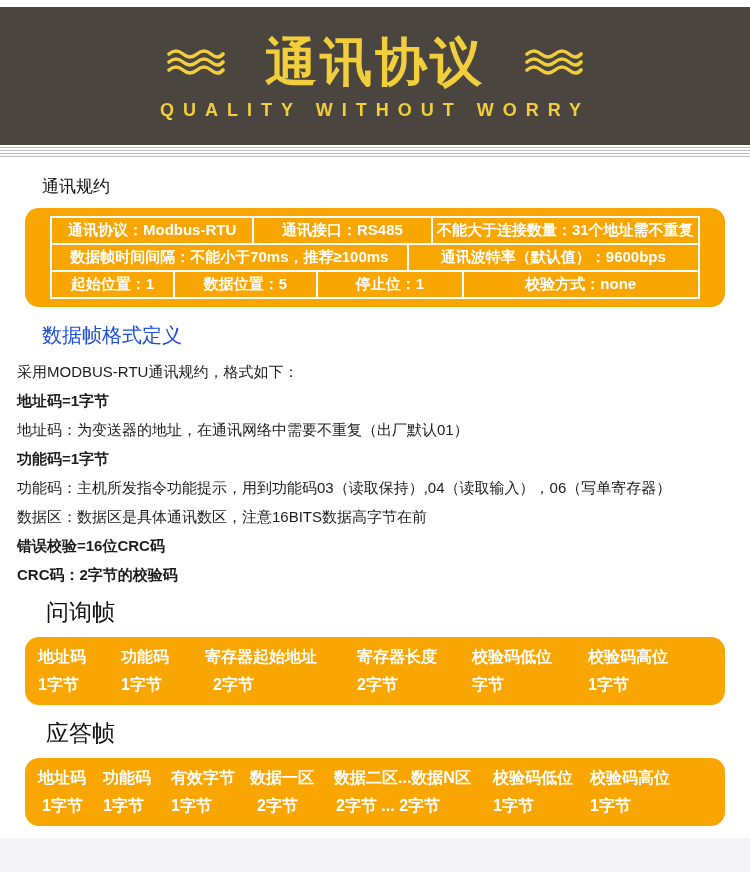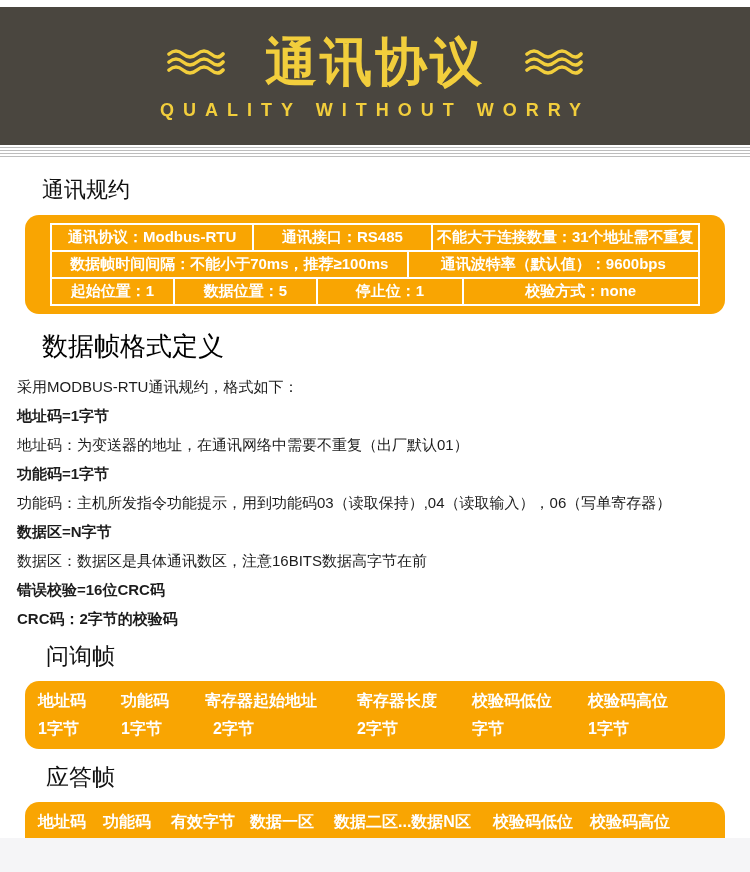--- a/index.html
+++ b/index.html
@@ -24,22 +24,22 @@
   .subtitle {
     margin-top:12px; color:var(--banner_yellow,#f2ce3c); font-size:18px;
     font-weight:bold; letter-spacing:9px;
   }
   
   .divider {
     height:11px; margin-top:2px;
     background:repeating-linear-gradient(to bottom,#bdbdbd 0 1px,#ffffff 1px 3px);
   }
   
-  .h-lg { font-size:22px; color:#111; margin:17px 0 10px 42px; font-weight:500; }
-  .h-xl { font-size:26px; color:#000000; margin:15px 0 9px 42px; font-weight:500; }
+  .h-lg { font-size:17px; color:#111; margin:17px 0 10px 42px; font-weight:500; }
+  .h-xl { font-size:20px; color:#1d4ed8; margin:15px 0 9px 42px; font-weight:500; }
   .h-md { font-size:23px; color:#111; margin:13px 0 9px 46px; font-weight:500; }
   
   .spec-table {
     width:700px; margin:0 auto; background:var(--orange,#f9a502);
     border-radius:14px; padding:8px 25px;
   }
   .spec-grid { border:2px solid #fff; }
   .spec-row { display:flex; }
   .spec-row + .spec-row { border-top:2px solid #fff; }
   .spec-cell {
@@ -110,21 +110,20 @@
 </div>
 
 <div class="h-xl">数据帧格式定义</div>
 
 <div class="body-text">
   <p>采用MODBUS-RTU通讯规约，格式如下：</p>
   <p class="b">地址码=1字节</p>
   <p>地址码：为变送器的地址，在通讯网络中需要不重复（出厂默认01）</p>
   <p class="b">功能码=1字节</p>
   <p>功能码：主机所发指令功能提示，用到功能码03（读取保持）,04（读取输入），06（写单寄存器）</p>
-  <p class="b">数据区=N字节</p>
   <p>数据区：数据区是具体通讯数区，注意16BITS数据高字节在前</p>
   <p class="b">错误校验=16位CRC码</p>
   <p class="b">CRC码：2字节的校验码</p>
 </div>
 
 <div class="h-md">问询帧</div>
 
 <div class="frame-table">
   <div class="frame-row labels q-cols">
     <div class="fcell">地址码</div>

